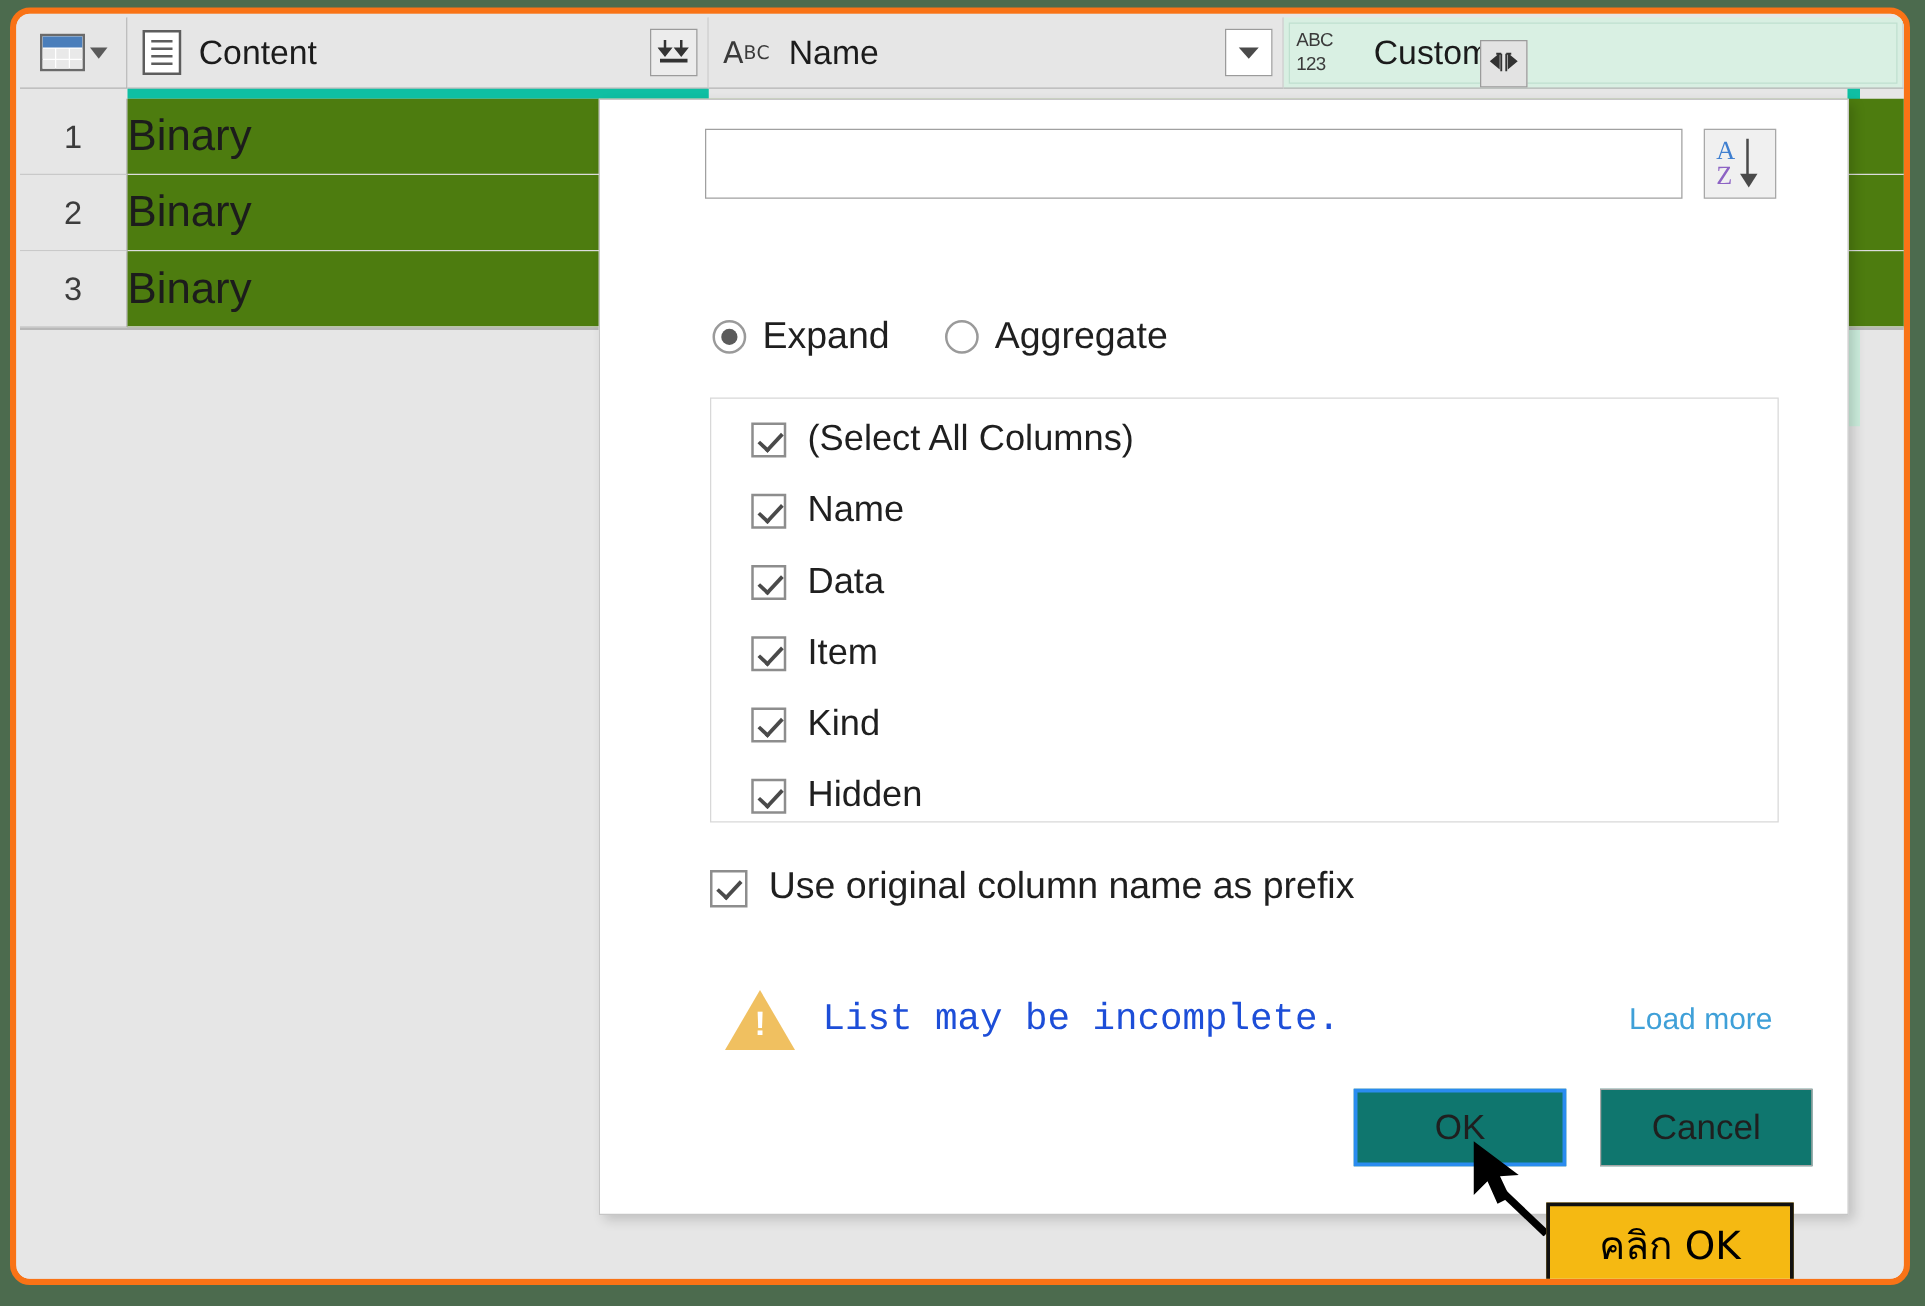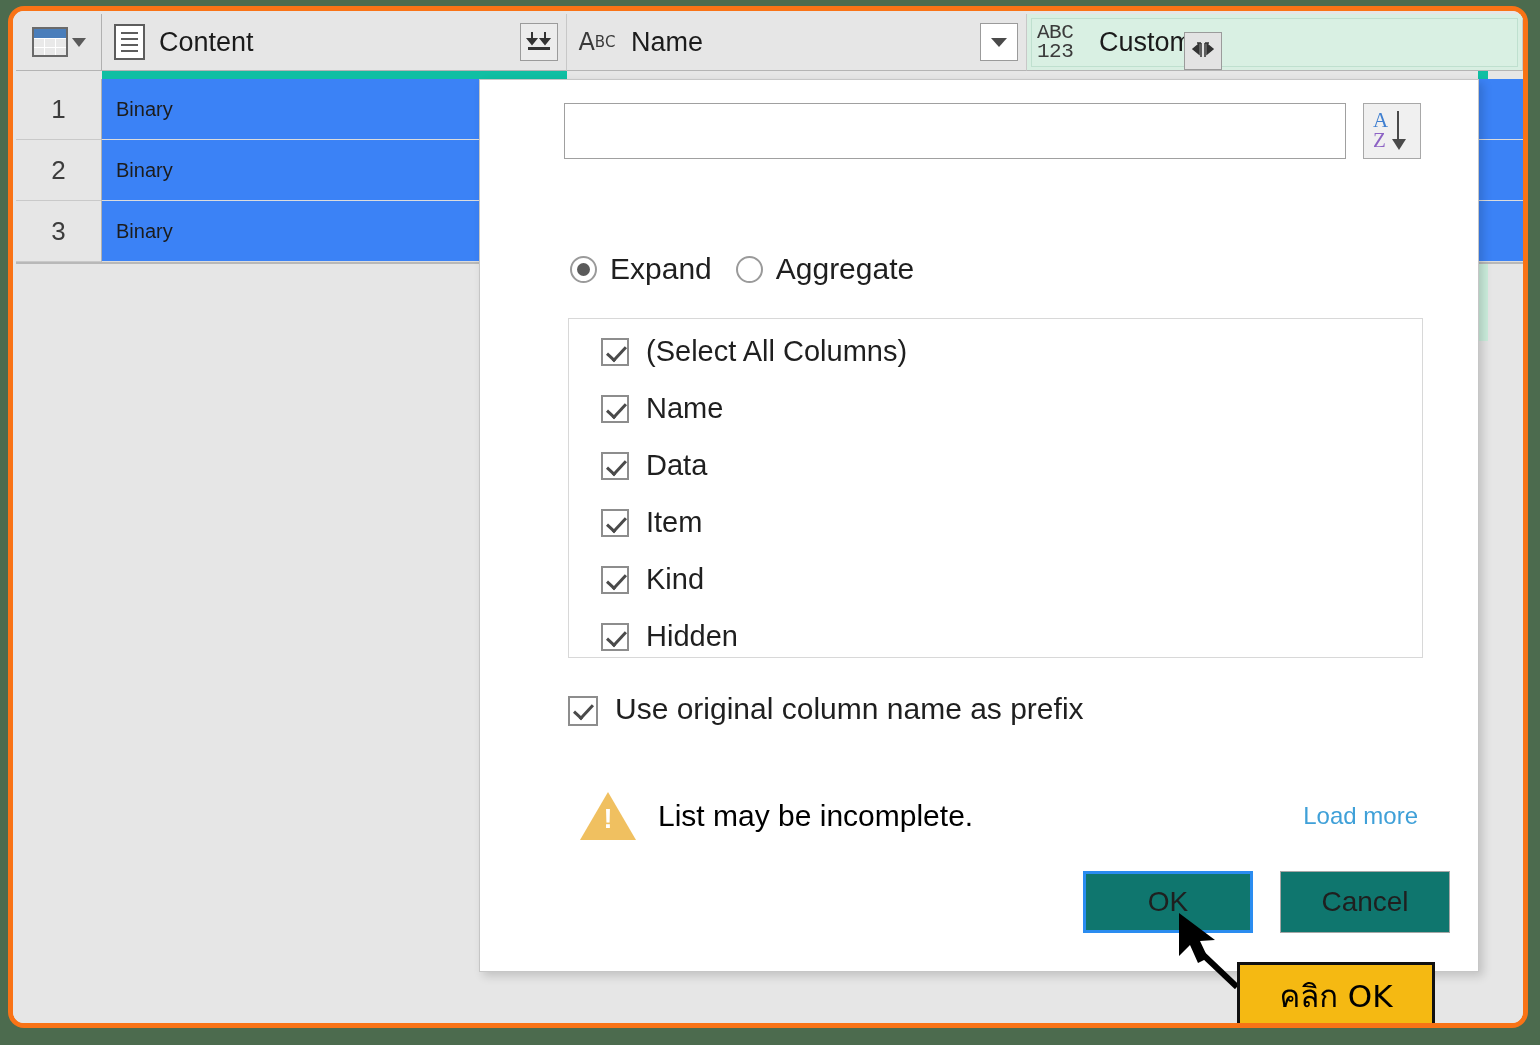--- a/index.html
+++ b/index.html
@@ -129,22 +129,22 @@
     position: relative;
     font-family: "DejaVu Sans", sans-serif;
   }
   .abc-icon .big { font-size: 24px; }
   .abc-icon .sup { font-size: 15px; vertical-align: super; }
   .abc-icon .sub { font-size: 15px; vertical-align: sub; }
   .abc123 {
     width: 48px; height: 42px;
     display:flex; flex-direction:column;
     justify-content:center; align-items:flex-start;
-    font-family: Liberation Mono, monospace;
-    font-size: 21px; line-height: 19px;
+    font-family: Liberation Sans, sans-serif;
+    font-size: 15px; line-height: 19px;
     color: #3b3b3b;
     letter-spacing: -0.5px;
   }
 
   
   .hdr-btn {
     position: absolute;
     width: 38px; height: 38px;
     background: #fdfdfd;
     border: 1px solid #9b9b9b;
@@ -192,26 +192,26 @@
   .rownum {
     width: 86px;
     background: #e6e6e6;
     border-right: 1px solid #b0b0b0;
     border-bottom: 1px solid #c9c9c9;
     box-sizing: border-box;
     display: flex; align-items: center; justify-content: center;
     font-size: 26px; color: #3c3c3c;
   }
   .dcell {
-    background: #3b82f6;
+    background: #4d7c0f;
     border-bottom: 1px solid #dcdcdc;
     box-sizing: border-box;
     display: flex; align-items: center;
-    padding-left: 14px;
-    font-size: 20px;
+    padding-left: 0;
+    font-size: 35px;
     color: #1c1c1c;
   }
   .dcell.content-c { width: 465px; }
   .dcell.name-c    { width: 460px; }
   .dcell.custom-c  { flex: 1; }
   .grid-bottom-edge {
     position: absolute;
     left: 3px; top: 251px;
     width: 1510px; height: 2px;
     background: #b8b8b8;
@@ -278,21 +278,21 @@
     border-right: 7px solid transparent;
     border-top: 11px solid #4a4a4a;
   }
 
   
   .radio-row {
     position: absolute;
     left: 90px; top: 172px;
     display: flex;
     align-items: center;
-    gap: 24px;
+    gap: 44px;
   }
   .radio-item { display:flex; align-items:center; cursor: default; }
   .radio-dot {
     width: 27px; height: 27px;
     border-radius: 50%;
     border: 2px solid #9a9a9a;
     background: #fff;
     box-sizing: border-box;
     display:flex; align-items:center; justify-content:center;
     margin-right: 13px;
@@ -374,22 +374,23 @@
     width: 10px;
     text-align: center;
     color: #ffffff;
     font-size: 27px;
     font-weight: bold;
     line-height: 27px;
     font-family: "Liberation Sans", sans-serif;
   }
   .warn-text {
     font-size: 30px;
-    color: #000000;
+    color: #1d4ed8;
     margin-left: 22px;
+    font-family: Liberation Mono, monospace;
   }
   .load-more {
     margin-left: auto;
     font-size: 24px;
     color: #3fa0d8;
     white-space: nowrap;
   }
 
   
   .btn-row {

